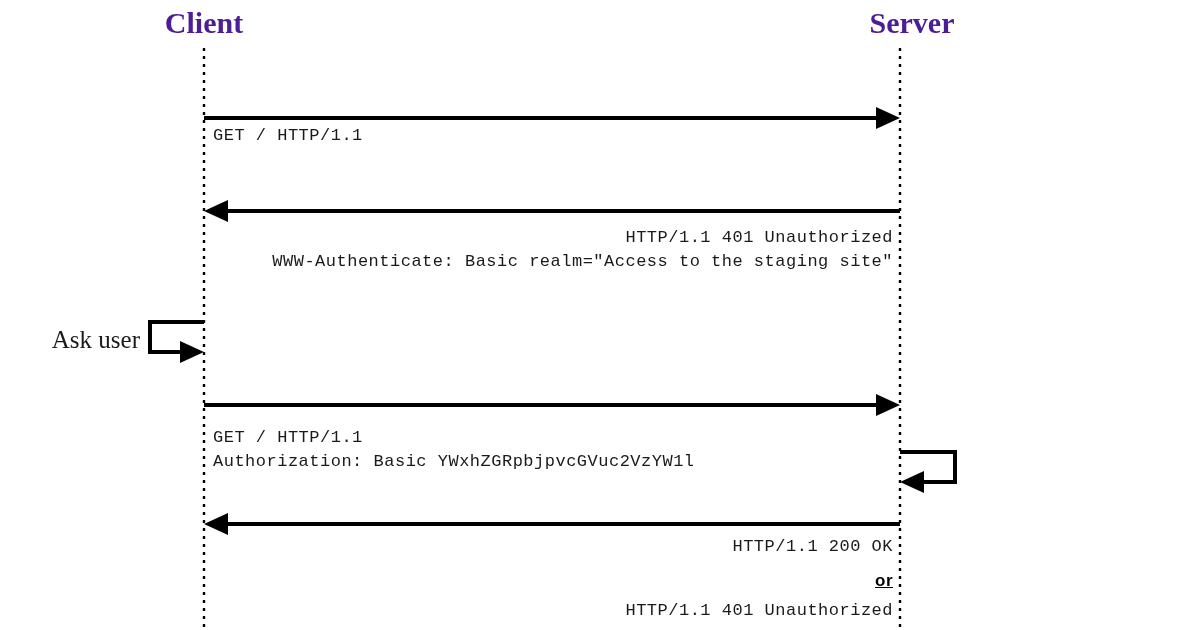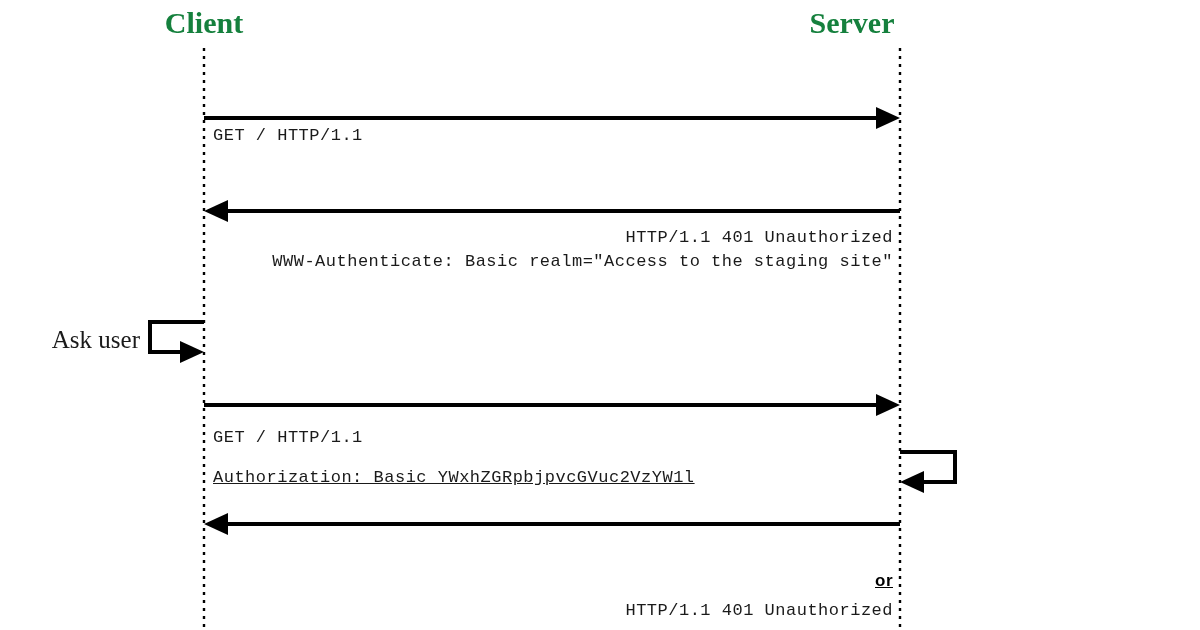--- a/index.html
+++ b/index.html
@@ -20,21 +20,21 @@
     top: 0;
     left: 0;
     width: 1200px;
     height: 630px;
   }
   .actor-label {
     position: absolute;
     font-family: "Liberation Serif", serif;
     font-weight: bold;
     font-size: 30px;
-    color: #15803d;
+    color: #4c1d95;
     white-space: nowrap;
     transform: translateX(-50%);
   }
   .msg {
     position: absolute;
     font-family: "Liberation Mono", monospace;
     font-size: 17px;
     letter-spacing: 0.5px;
     color: #1a1a1a;
     white-space: pre;
@@ -96,29 +96,30 @@
     </g>
 
     <g>
       <line x1="900" y1="524" x2="222" y2="524" stroke="#000000" stroke-width="4"></line>
       <polygon points="204,524 228,513 228,535" fill="#000000"></polygon>
     </g>
   </svg>
 
   <div class="actor-label" style="left:204px; top:6px;">Client</div>
 
-  <div class="actor-label" style="left:852px; top:6px;">Server</div>
+  <div class="actor-label" style="left:912px; top:6px;">Server</div>
 
   <div class="msg left-aligned" style="left:213px; top:126px;">GET / HTTP/1.1</div>
 
   <div class="msg right-aligned" style="left:893px; top:228px;">HTTP/1.1 401 Unauthorized</div>
   <div class="msg right-aligned" style="left:893px; top:252px;">WWW-Authenticate: Basic realm="Access to the staging site"</div>
 
   <div class="note note-right" style="left:140px; top:326px;">Ask user</div>
 
   <div class="msg left-aligned" style="left:213px; top:428px;">GET / HTTP/1.1</div>
-  <div class="msg left-aligned" style="left:213px; top:468px;text-decoration:underline;">Authorization: Basic YWxhZGRpbjpvcGVuc2VzYW1l</div>
+  <div class="msg left-aligned" style="left:213px; top:452px;">Authorization: Basic YWxhZGRpbjpvcGVuc2VzYW1l</div>
 
 
+  <div class="msg right-aligned" style="left:893px; top:537px;">HTTP/1.1 200 OK</div>
   <div class="msg right-aligned bold-or" style="left:893px; top:571px;">or</div>
   <div class="msg right-aligned" style="left:893px; top:601px;">HTTP/1.1 401 Unauthorized</div>
 
 </div>
 
 </body></html>

